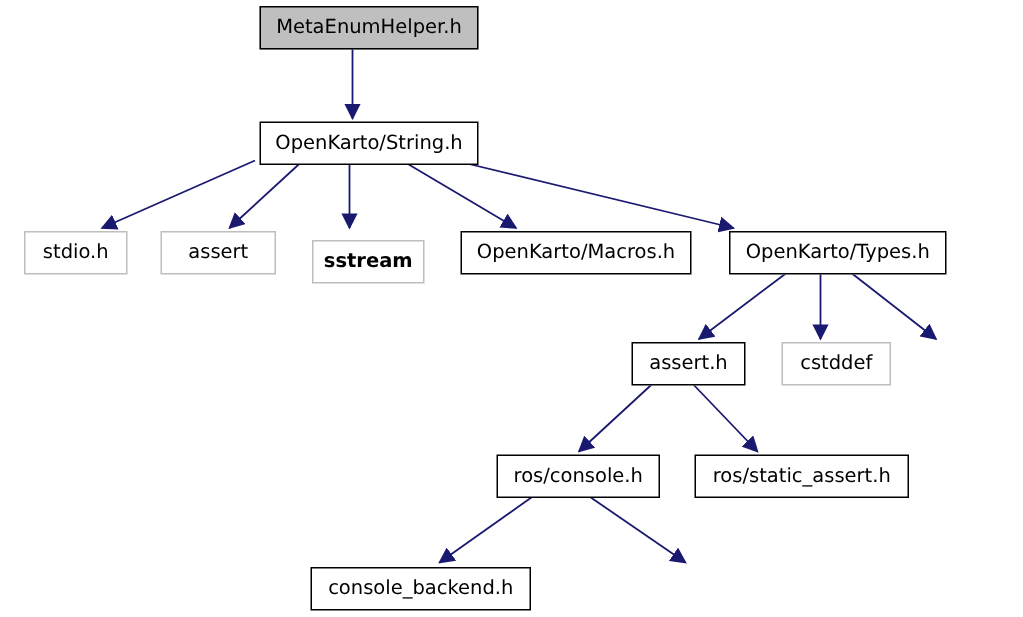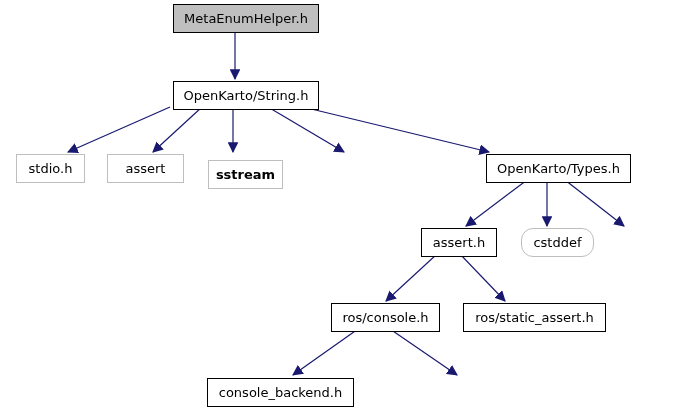--- a/index.html
+++ b/index.html
@@ -76,23 +76,24 @@
       <line x1="390" y1="329" x2="457" y2="375" marker-end="url(#arrow)"></line>
     </g>
   </svg>
 
   <div class="node current" style="left:162px; top:4px;   width:146px;">MetaEnumHelper.h</div>
   <div class="node documented" style="left:162px; top:81px;  width:146px;">OpenKarto/String.h</div>
 
   <div class="node external" style="left:5px;   top:154px; width:69px;">stdio.h</div>
   <div class="node external" style="left:96px;  top:154px; width:77px;">assert</div>
   <div class="node external" style="left:197px; top:160px; width:75px;font-weight:bold;">sstream</div>
+  <div class="node documented" style="left:296px; top:154px; width:154px;">OpenKarto/Macros.h</div>
   <div class="node documented" style="left:475px; top:154px; width:145px;">OpenKarto/Types.h</div>
 
   <div class="node documented" style="left:410px; top:228px; width:76px;">assert.h</div>
-  <div class="node external" style="left:510px; top:228px; width:73px;border-radius:12px;">cstddef</div>
+  <div class="node external" style="left:510px; top:228px; width:73px;">cstddef</div>
 
   <div class="node documented" style="left:320px; top:303px; width:109px;">ros/console.h</div>
   <div class="node documented" style="left:452px; top:303px; width:143px;">ros/static_assert.h</div>
 
   <div class="node documented" style="left:196px; top:378px; width:147px;">console_backend.h</div>
 
 </div>
 
 </body></html>

